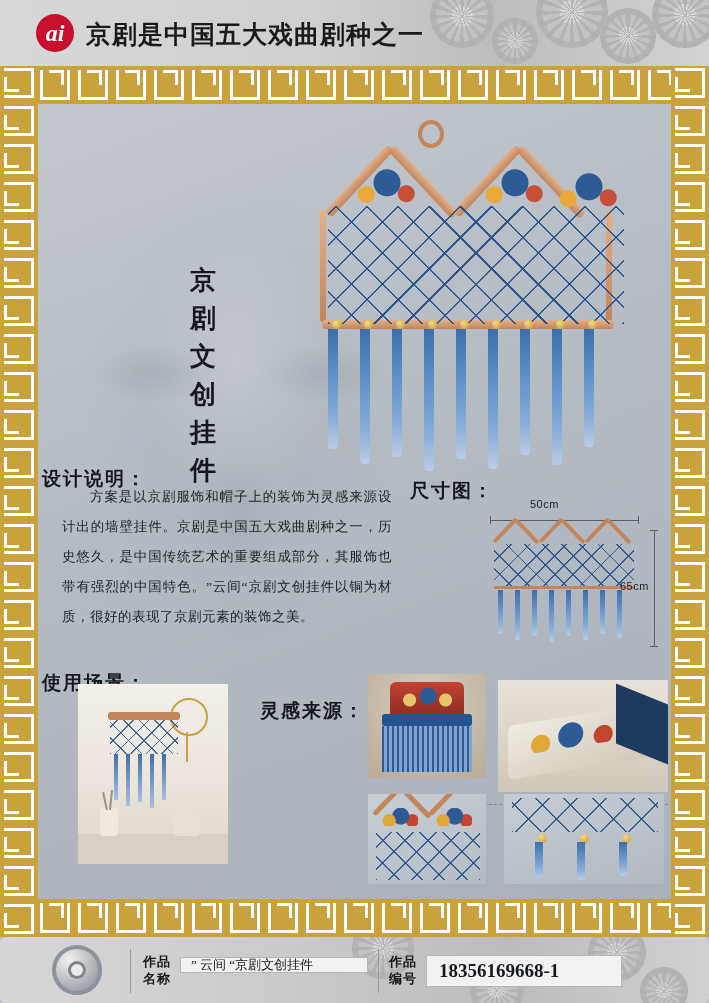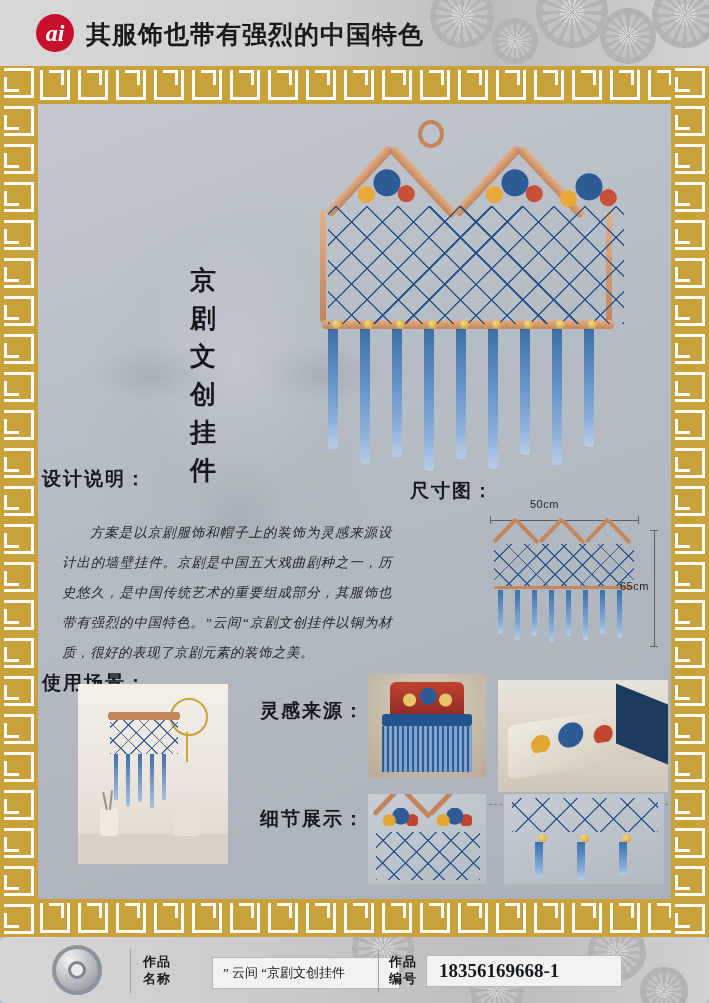--- a/index.html
+++ b/index.html
@@ -346,21 +346,21 @@
         <span class="gear-teeth"></span>
       </div>
     <div class="gear" style="left:600px; top:8px; width:56px; height:56px;">
         <span class="gear-teeth"></span>
       </div>
     <div class="gear" style="left:652px; top:-18px; width:66px; height:66px;">
         <span class="gear-teeth"></span>
       </div>
 
     <div class="logo-circle">ai</div>
-    <div class="top-title">其服饰也带有强烈的中国特色</div>
+    <div class="top-title">京剧是中国五大戏曲剧种之一</div>
   </div>
 
   <div class="meander meander-top" id="mt">
       <div class="key-unit" style="left: 2px;">
         <i></i>
       </div>
       <div class="key-unit" style="left: 40px;">
         <i></i>
       </div>
       <div class="key-unit" style="left: 78px;">
@@ -667,21 +667,21 @@
         <div class="bead" style="left:218px; top:206px;"></div>
           <div class="tassel" style="left:214px; top:215px; height:126px;"></div>
         <div class="bead" style="left:250px; top:206px;"></div>
           <div class="tassel" style="left:246px; top:215px; height:136px;"></div>
         <div class="bead" style="left:282px; top:206px;"></div>
           <div class="tassel" style="left:278px; top:215px; height:118px;"></div>
       </div>
     </div>
 
     <div class="sec-title" style="left:-10px; top:362px; padding-left:14px;">设计说明：</div>
-    <div class="body-text" style="left:24px; top:414px; width:330px; text-indent:28px; text-align:justify;font-style:italic;">方案是以京剧服饰和帽子上的装饰为灵感来源设计出的墙壁挂件。京剧是中国五大戏曲剧种之一，历史悠久，是中国传统艺术的重要组成部分，其服饰也带有强烈的中国特色。”云间“京剧文创挂件以铜为材质，很好的表现了京剧元素的装饰之美。</div>
+    <div class="body-text" style="left:24px; top:378px; width:330px; text-indent:28px; text-align:justify;">方案是以京剧服饰和帽子上的装饰为灵感来源设计出的墙壁挂件。京剧是中国五大戏曲剧种之一，历史悠久，是中国传统艺术的重要组成部分，其服饰也带有强烈的中国特色。”云间“京剧文创挂件以铜为材质，很好的表现了京剧元素的装饰之美。</div>
 
     <div class="sec-title" style="left:372px; top:374px;">尺寸图：</div>
 
     <div style="position:absolute;left:430px;top:396px;width:196px;height:160px;">
 
       <div class="dim-label" style="left:62px; top:-2px;">50cm</div>
       <div class="dim-line-h" style="left:22px; top:20px; width:148px;"></div>
       <div class="tick-v" style="left:22px; top:16px;"></div>
       <div class="tick-v" style="left:170px; top:16px;"></div>
 
@@ -751,21 +751,20 @@
       <div style="position:absolute;left:10px;top:34px;width:150px;height:54px;background:linear-gradient(160deg,#f0ece3,#cfc6b6);transform:skewY(-9deg);border-radius:6px;"></div>
       <div style="position:absolute;left:24px;top:40px;width:116px;height:26px;background:
           radial-gradient(circle at 16% 70%, #e0a832 0 9px, rgba(0,0,0,0) 10px),
           radial-gradient(circle at 42% 52%, #2e5b96 0 12px, rgba(0,0,0,0) 13px),
           radial-gradient(circle at 70% 70%, #c1452f 0 9px, rgba(0,0,0,0) 10px);transform:skewY(-9deg);"></div>
       <div style="position:absolute;left:118px;top:14px;width:52px;height:60px;background:#1f3a5f;transform:skewY(22deg);"></div>
     </div>
 
     <div class="hr-dash" style="left:330px; top:700px; width:300px;"></div>
 
-    <div class="sec-title" style="left:222px; top:702px;">细节展示：</div>
 
     <div class="photo ph-detail1" style="left:330px; top:690px; width:118px; height:90px;">
       <div style="position:absolute;left:6px;top:18px;width:40px;height:5px;background:#c2855c;transform:rotate(-46deg);transform-origin:left center;border-radius:3px;"></div>
       <div style="position:absolute;left:34px;top:-8px;width:40px;height:5px;background:#c2855c;transform:rotate(46deg);transform-origin:left center;border-radius:3px;"></div>
       <div style="position:absolute;left:62px;top:18px;width:40px;height:5px;background:#c2855c;transform:rotate(-46deg);transform-origin:left center;border-radius:3px;"></div>
       <div style="position:absolute;left:14px;top:14px;width:36px;height:18px;background:
           radial-gradient(circle at 20% 70%, #e0a832 0 6px, rgba(0,0,0,0) 7px),
           radial-gradient(circle at 52% 45%, #2e5b96 0 8px, rgba(0,0,0,0) 9px),
           radial-gradient(circle at 84% 70%, #c1452f 0 6px, rgba(0,0,0,0) 7px);"></div>
       <div style="position:absolute;left:68px;top:14px;width:36px;height:18px;background:
@@ -805,21 +804,21 @@
         <span class="gear-teeth"></span>
       </div>
 
     <div class="seal"></div>
 
     <div class="bar-sep" style="left:130px; top:12px; height:44px;"></div>
 
     <div class="field-label" style="left:140px; top:16px; width:34px;">作品</div>
     <div class="field-label" style="left:140px; top:33px; width:34px;">名称</div>
 
-    <div class="field-box" style="left:180px; top:20px; width:188px; height:32px; padding-left:10px; font-size:13px;margin-left:32px;">” 云间 “京剧文创挂件</div>
+    <div class="field-box" style="left:180px; top:20px; width:188px; height:16px; padding-left:10px; font-size:13px;">” 云间 “京剧文创挂件</div>
 
     <div class="bar-sep" style="left:378px; top:12px; height:44px;"></div>
 
     <div class="field-label" style="left:386px; top:16px; width:34px;">作品</div>
     <div class="field-label" style="left:386px; top:33px; width:34px;">编号</div>
 
     <div class="field-box" style="left:426px; top:18px; width:196px; height:32px; padding-left:12px; font-size:19px; font-weight:bold;">18356169668-1</div>
   </div>
 
 </div>

